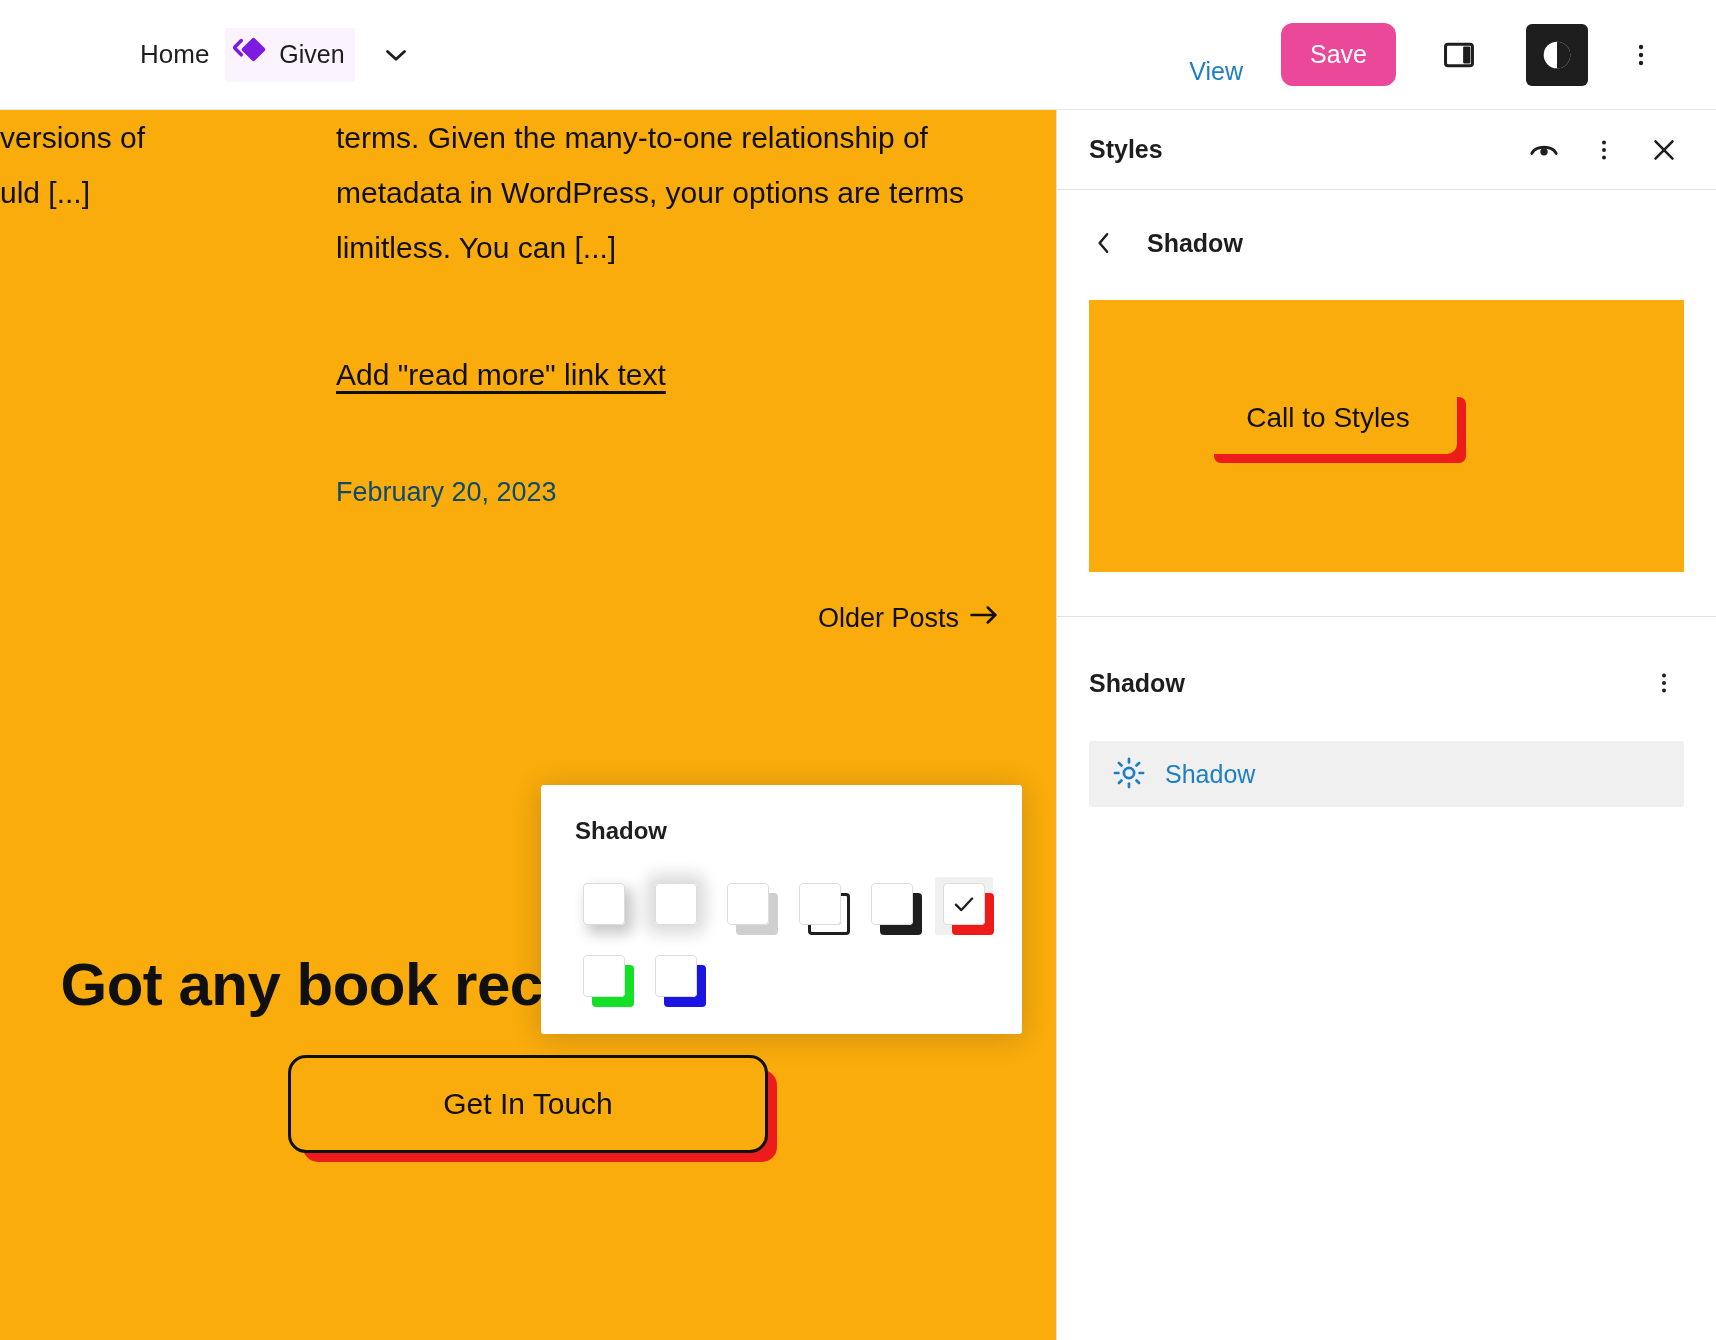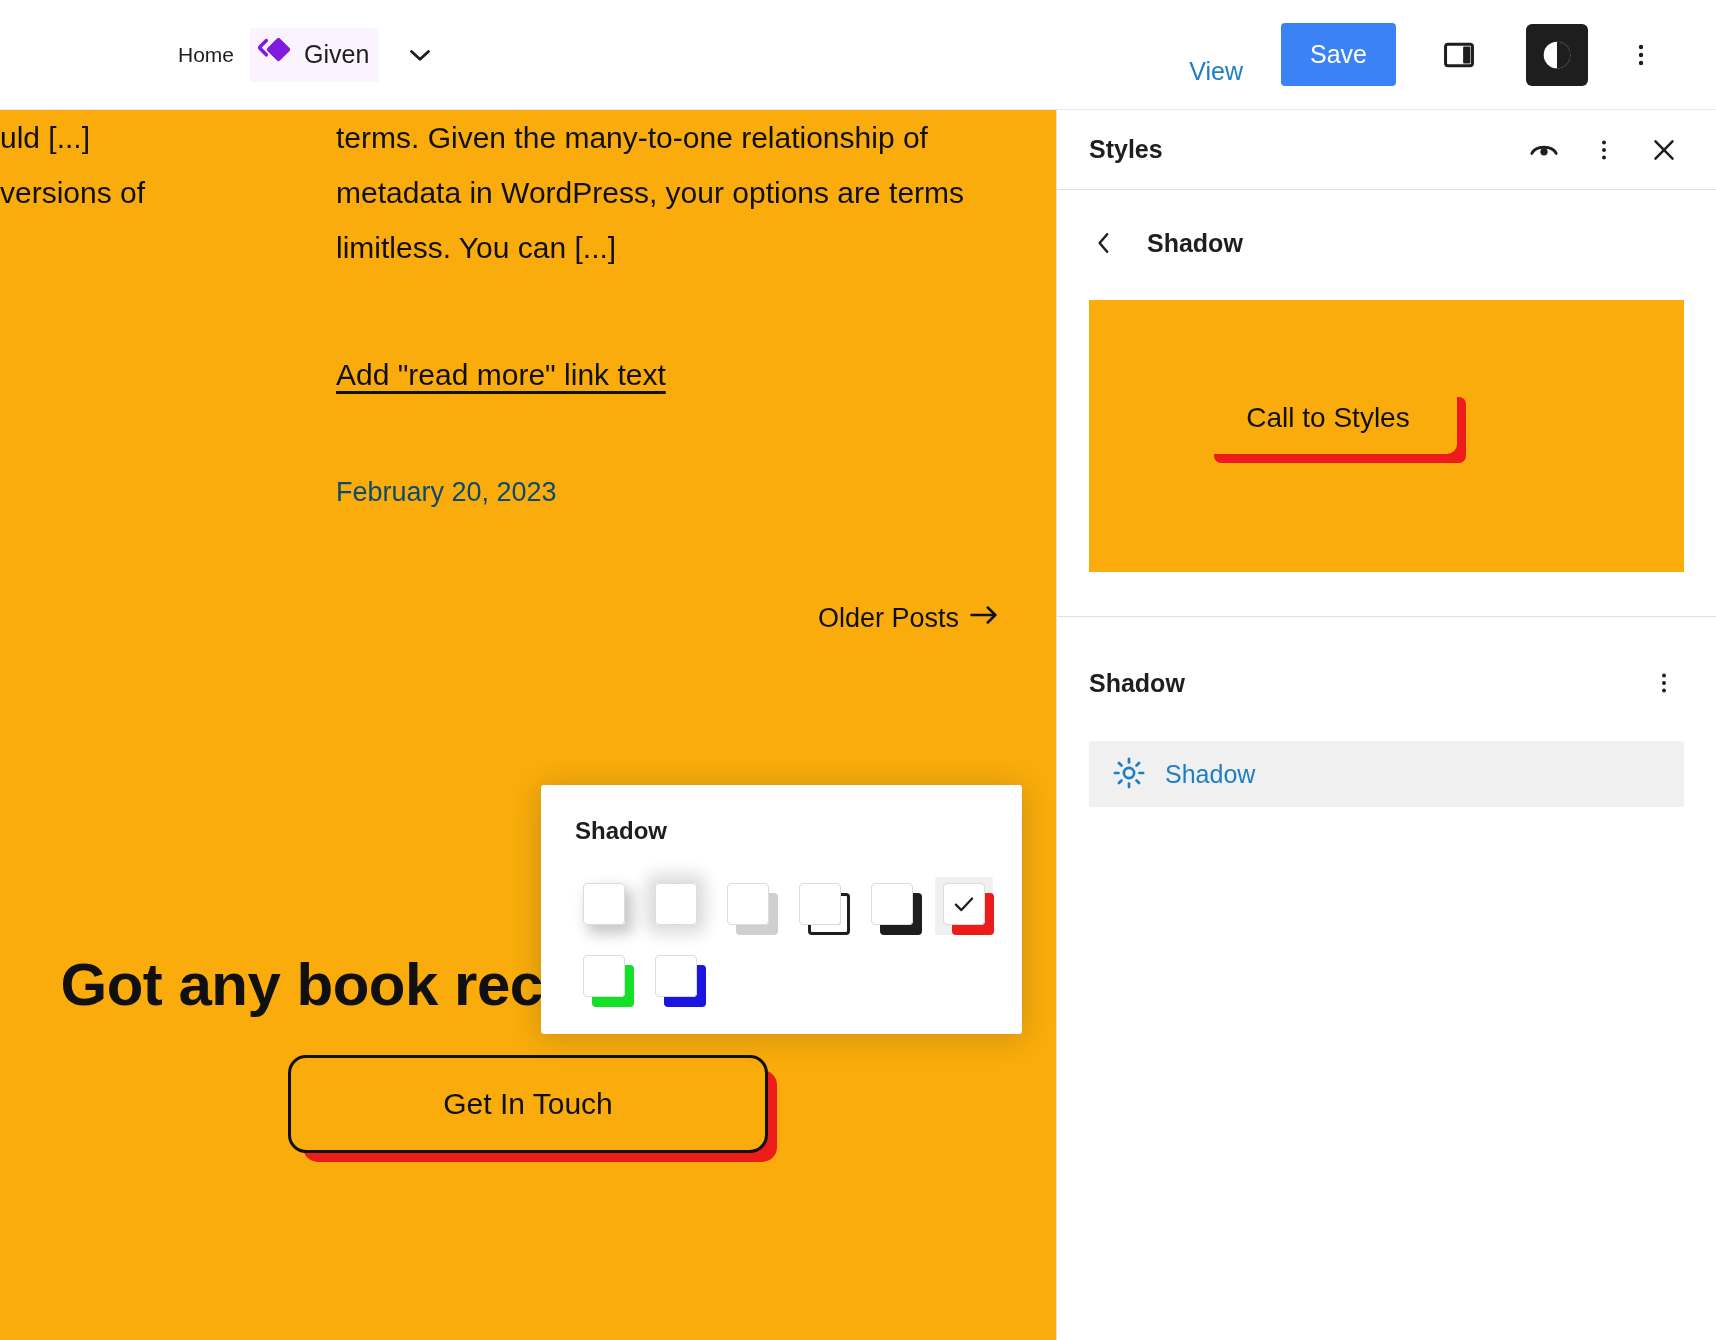--- a/index.html
+++ b/index.html
@@ -11,36 +11,36 @@
   }
   #app { position: relative; width: 1716px; height: 1340px; }
 
   
   .topbar {
     position: absolute; left: 0; top: 0; width: 1716px; height: 110px;
     background: #ffffff; display: flex; align-items: center;
     border-bottom: 1px solid #e8e8e8;
   }
   .tb-left { display: flex; align-items: center; padding-left: 140px; gap: 16px; }
-  .tb-home { font-size: 21px; color: #1e1e1e; margin-left: 38px; }
+  .tb-home { font-size: 26px; color: #1e1e1e; }
   .tb-chip {
     display: flex; align-items: center; gap: 8px;
     background: #fbf3ff; padding: 5px 10px 5px 6px; border-radius: 3px;
   }
   .tb-chip-label { font-size: 25px; color: #1e1e1e; }
   .tb-caret { margin-left: 8px; display: flex; align-items: center; }
   .tb-right {
     margin-left: auto; display: flex; align-items: flex-end; gap: 12px; padding-right: 52px;
   }
   .view-link {
     font-size: 25px; color: #1d7ec4; text-decoration: none; padding: 0 26px;
   }
   .save-btn {
-    background: #3b82f6; color: #fff; font-size: 25px;
-    border: none; border-radius: 4px; padding: 17px 29px; cursor: pointer;
+    background: #ec4899; color: #fff; font-size: 25px;
+    border: none; border-radius: 12px; padding: 17px 29px; cursor: pointer;
     font-family: "Liberation Sans", sans-serif;
   }
   .icon-btn {
     width: 62px; height: 62px; display: flex; align-items: center; justify-content: center;
     border: none; background: transparent; cursor: pointer; margin-left: 20px;
     border-radius: 4px;
   }
   .icon-btn.dark { background: #1e1e1e; border-radius: 6px; margin-left: 24px; }
   .icon-btn.more { margin-left: 18px; width: 46px; }
 
@@ -209,22 +209,22 @@
           <circle cx="12" cy="12" r="1.75" fill="#1e1e1e"></circle>
           <circle cx="12" cy="18.4" r="1.75" fill="#1e1e1e"></circle>
         </svg>
       </button>
     </div>
   </div>
 
   <div class="canvas">
 
     <div class="col-left">
+      <p class="excerpt">versions of</p>
       <p class="excerpt">uld [...]</p>
-      <p class="excerpt">versions of</p>
     </div>
 
     <div class="col-right">
       <p class="excerpt">terms. Given the many-to-one relationship of metadata in WordPress, your options are terms limitless. You can [...]</p>
       <a class="readmore" href="#">Add "read more" link text</a>
       <div class="postdate">February 20, 2023</div>
     </div>
 
     <div class="older">
       <span>Older Posts</span>

